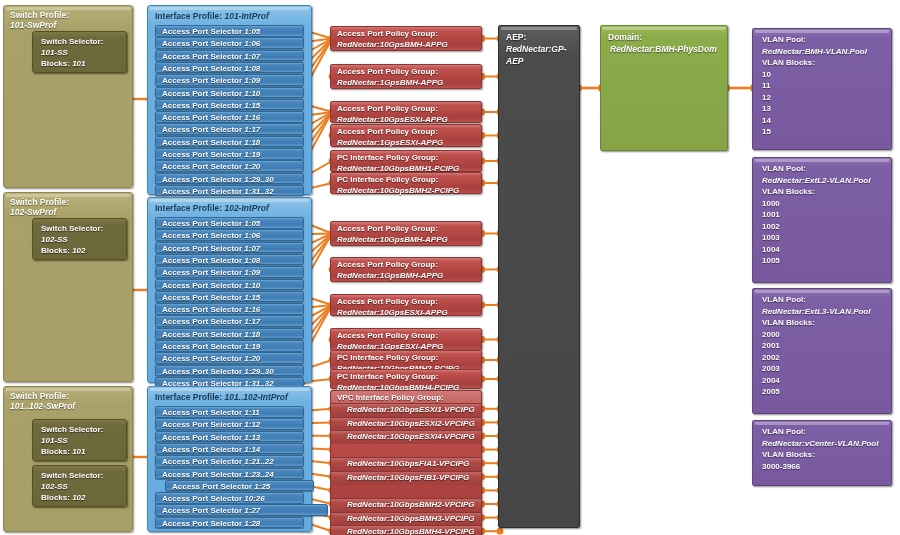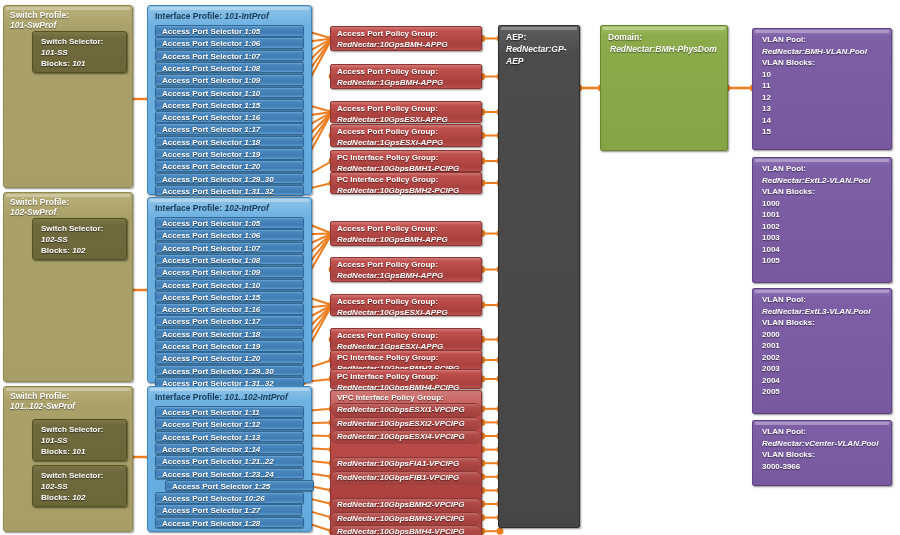--- a/index.html
+++ b/index.html
@@ -48,22 +48,22 @@
       border:1px solid #8d3532;border-radius:2px;
       box-shadow:1px 1px 2px rgba(0,0,0,.42);
       color:#ffffff;font-size:8px;font-weight:bold;line-height:10.5px;
       padding:2px 0 0 6px;text-shadow:0 1px 1px rgba(0,0,0,.55);
       white-space:nowrap;}
   .pg i{display:block;font-style:italic;font-weight:bold;}
   .pgrow{position:absolute;box-sizing:border-box;left:0;right:0;
       background:linear-gradient(180deg,#c06b68 0%,#b04a47 30%,#a03f3c 100%);
       border-top:1px solid #8d3532;
       color:#ffffff;font-size:8px;font-style:italic;font-weight:bold;
-      line-height:11px;padding:0 0 0 6px;text-shadow:0 1px 1px rgba(0,0,0,.55);
-      white-space:nowrap;border-radius:6px;}
+      line-height:11px;padding:0 0 0 16px;text-shadow:0 1px 1px rgba(0,0,0,.55);
+      white-space:nowrap;}
 
   
   .aep{background:linear-gradient(180deg,#5e5e5e 0%,#4b4b4b 6%,#464646 100%);
        border:1px solid #2e2e2e;border-radius:2px;
        color:#ffffff;font-size:8.5px;font-weight:bold;line-height:12px;
        padding:5px 0 0 7px;text-shadow:0 1px 1px rgba(0,0,0,.6);}
   .aep i{display:block;font-style:italic;font-weight:bold;}
 
   
   .dom{background:linear-gradient(180deg,#a2bd62 0%,#8cab4b 8%,#86a446 100%);
@@ -338,21 +338,21 @@
         <div class="toplite"></div>
         <div class="hdr">Interface Profile: <i>101..102-IntProf</i></div>
         <div class="sel" style="left:7px;top:19px;width:149px;height:11.5px;">Access Port Selector <i>1:11</i></div>
         <div class="sel" style="left:7px;top:31.3px;width:149px;height:11.5px;">Access Port Selector <i>1:12</i></div>
         <div class="sel" style="left:7px;top:43.6px;width:149px;height:11.5px;">Access Port Selector <i>1:13</i></div>
         <div class="sel" style="left:7px;top:55.900000000000006px;width:149px;height:11.5px;">Access Port Selector <i>1:14</i></div>
         <div class="sel" style="left:7px;top:68.2px;width:149px;height:11.5px;">Access Port Selector <i>1:21..22</i></div>
         <div class="sel" style="left:7px;top:80.5px;width:149px;height:11.5px;">Access Port Selector <i>1:23..24</i></div>
         <div class="sel" style="left:7px;top:92.80000000000001px;width:149px;height:11.5px;margin-left:10px;">Access Port Selector <i>1:25</i></div>
         <div class="sel" style="left:7px;top:105.10000000000001px;width:149px;height:11.5px;">Access Port Selector <i>10:26</i></div>
-        <div class="sel" style="left:7px;top:117.4px;width:147px;height:11.5px;">Access Port Selector <i>1:27</i></div>
+        <div class="sel" style="left:7px;top:117.4px;width:173px;height:11.5px;">Access Port Selector <i>1:27</i></div>
         <div class="sel" style="left:7px;top:129.7px;width:149px;height:11.5px;">Access Port Selector <i>1:28</i></div>
       </div>
       <div class="pg" style="left:330px;top:26px;width:152px;height:25px;"><div class="toplite"></div><span>Access Port Policy Group:</span><i>RedNectar:10GpsBMH-APPG</i></div>
       <div class="pg" style="left:330px;top:64px;width:152px;height:25px;"><div class="toplite"></div><span>Access Port Policy Group:</span><i>RedNectar:1GpsBMH-APPG</i></div>
       <div class="pg" style="left:330px;top:101px;width:152px;height:22px;"><div class="toplite"></div><span>Access Port Policy Group:</span><i>RedNectar:10GpsESXi-APPG</i></div>
       <div class="pg" style="left:330px;top:124px;width:152px;height:23px;"><div class="toplite"></div><span>Access Port Policy Group:</span><i>RedNectar:1GpsESXi-APPG</i></div>
       <div class="pg" style="left:330px;top:150px;width:152px;height:22px;"><div class="toplite"></div><span>PC Interface Policy Group:</span><i>RedNectar:10GbpsBMH1-PCIPG</i></div>
       <div class="pg" style="left:330px;top:172px;width:152px;height:22px;"><div class="toplite"></div><span>PC Interface Policy Group:</span><i>RedNectar:10GbpsBMH2-PCIPG</i></div>
       <div class="pg" style="left:330px;top:221px;width:152px;height:25px;"><div class="toplite"></div><span>Access Port Policy Group:</span><i>RedNectar:10GpsBMH-APPG</i></div>
       <div class="pg" style="left:330px;top:257px;width:152px;height:25px;"><div class="toplite"></div><span>Access Port Policy Group:</span><i>RedNectar:1GpsBMH-APPG</i></div>

